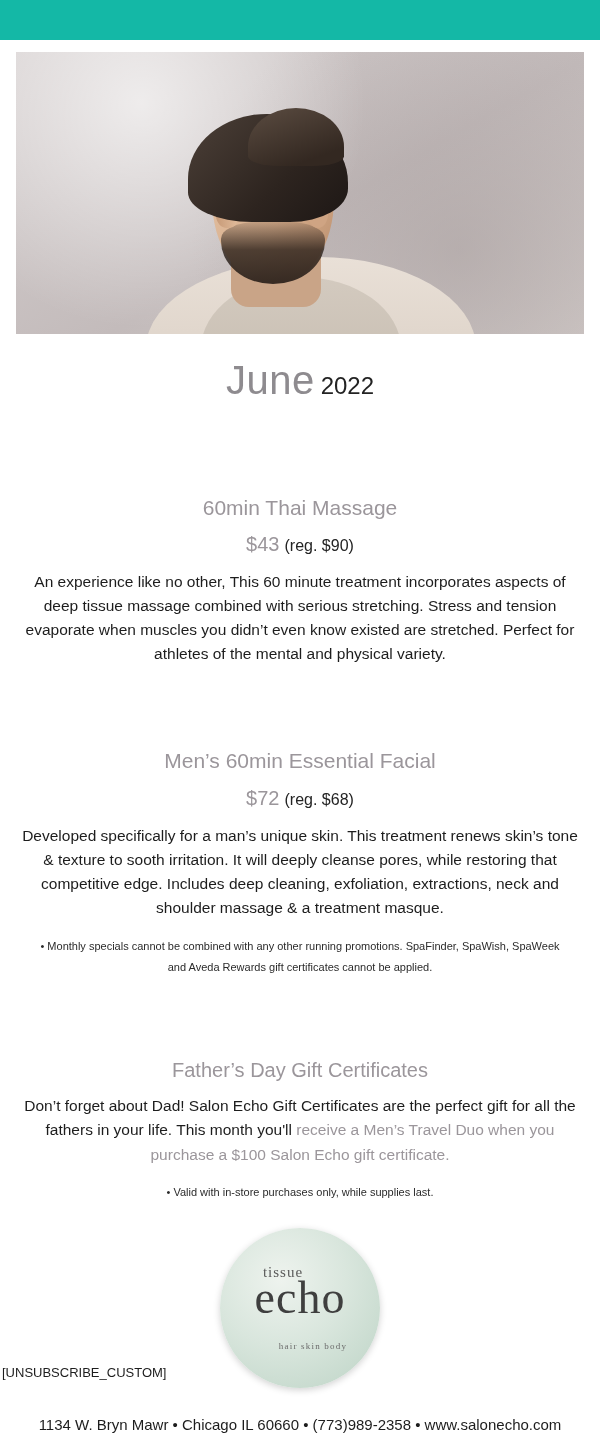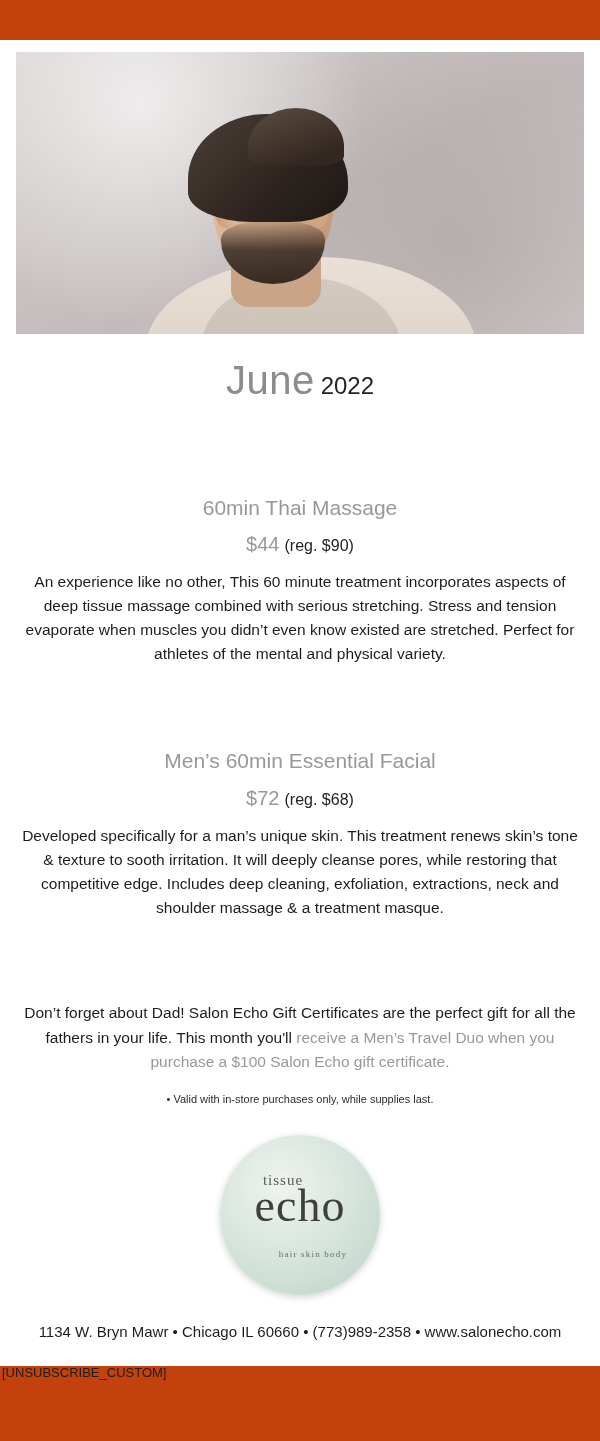--- a/index.html
+++ b/index.html
@@ -11,21 +11,21 @@
     width: 600px;
     min-height: 1441px;
     font-family: "Liberation Sans", sans-serif;
     color: #222;
     -webkit-font-smoothing: antialiased;
   }
   .page {
     width: 600px;
     min-height: 1441px;
     position: relative;
-    background: #c2410c;
+    background: #14b8a6;
   }
   .email-card {
     position: absolute;
     left: 0;
     top: 40px;
     width: 600px;
     background: #ffffff;
   }
   .hero-wrap {
     padding: 12px 16px 0 16px;
@@ -318,40 +318,42 @@
 
     <div class="title-row">
       <span class="title-month">June</span><span class="title-year">2022</span>
     </div>
 
     <div class="spacer-lg"></div>
 
     <div class="section">
       <div class="svc-title">60min Thai Massage</div>
       <div class="price-line">
-        <span class="price">$44</span>
+        <span class="price">$43</span>
         <span class="price-reg">(reg. $90)</span>
       </div>
       <div class="body-copy">An experience like no other, This 60 minute treatment incorporates aspects of deep tissue massage combined with serious stretching. Stress and tension evaporate when muscles you didn’t even know existed are stretched. Perfect for athletes of the mental and physical variety.</div>
     </div>
 
     <div class="spacer-lg"></div>
 
     <div class="section">
       <div class="svc-title">Men’s 60min Essential Facial</div>
       <div class="price-line">
         <span class="price">$72</span>
         <span class="price-reg">(reg. $68)</span>
       </div>
       <div class="body-copy">Developed specifically for a man’s unique skin. This treatment renews skin’s tone &amp; texture to sooth irritation. It will deeply cleanse pores, while restoring that competitive edge. Includes deep cleaning, exfoliation, extractions, neck and shoulder massage &amp; a treatment masque.</div>
+      <div class="fineprint">• Monthly specials cannot be combined with any other running promotions. SpaFinder, SpaWish, SpaWeek and Aveda Rewards gift certificates cannot be applied.</div>
     </div>
 
     <div class="spacer-lg"></div>
 
     <div class="section">
+      <div class="gift-title">Father’s Day Gift Certificates</div>
       <div class="gift-copy"><span>Don’t forget about Dad! Salon Echo Gift Certificates are the perfect gift for all the fathers in your life. This month you'll </span><span class="muted">receive a Men’s Travel Duo when you purchase a $100 Salon Echo gift certificate.</span></div>
       <div class="gift-fine">• Valid with in-store purchases only, while supplies last.</div>
     </div>
 
     <div class="logo-wrap">
       <div class="logo-circle">
         <div class="logo-inner">
           <div class="logo-salon">tissue</div>
           <div class="logo-echo">echo</div>
           <div class="logo-tag">hair  skin  body</div>

